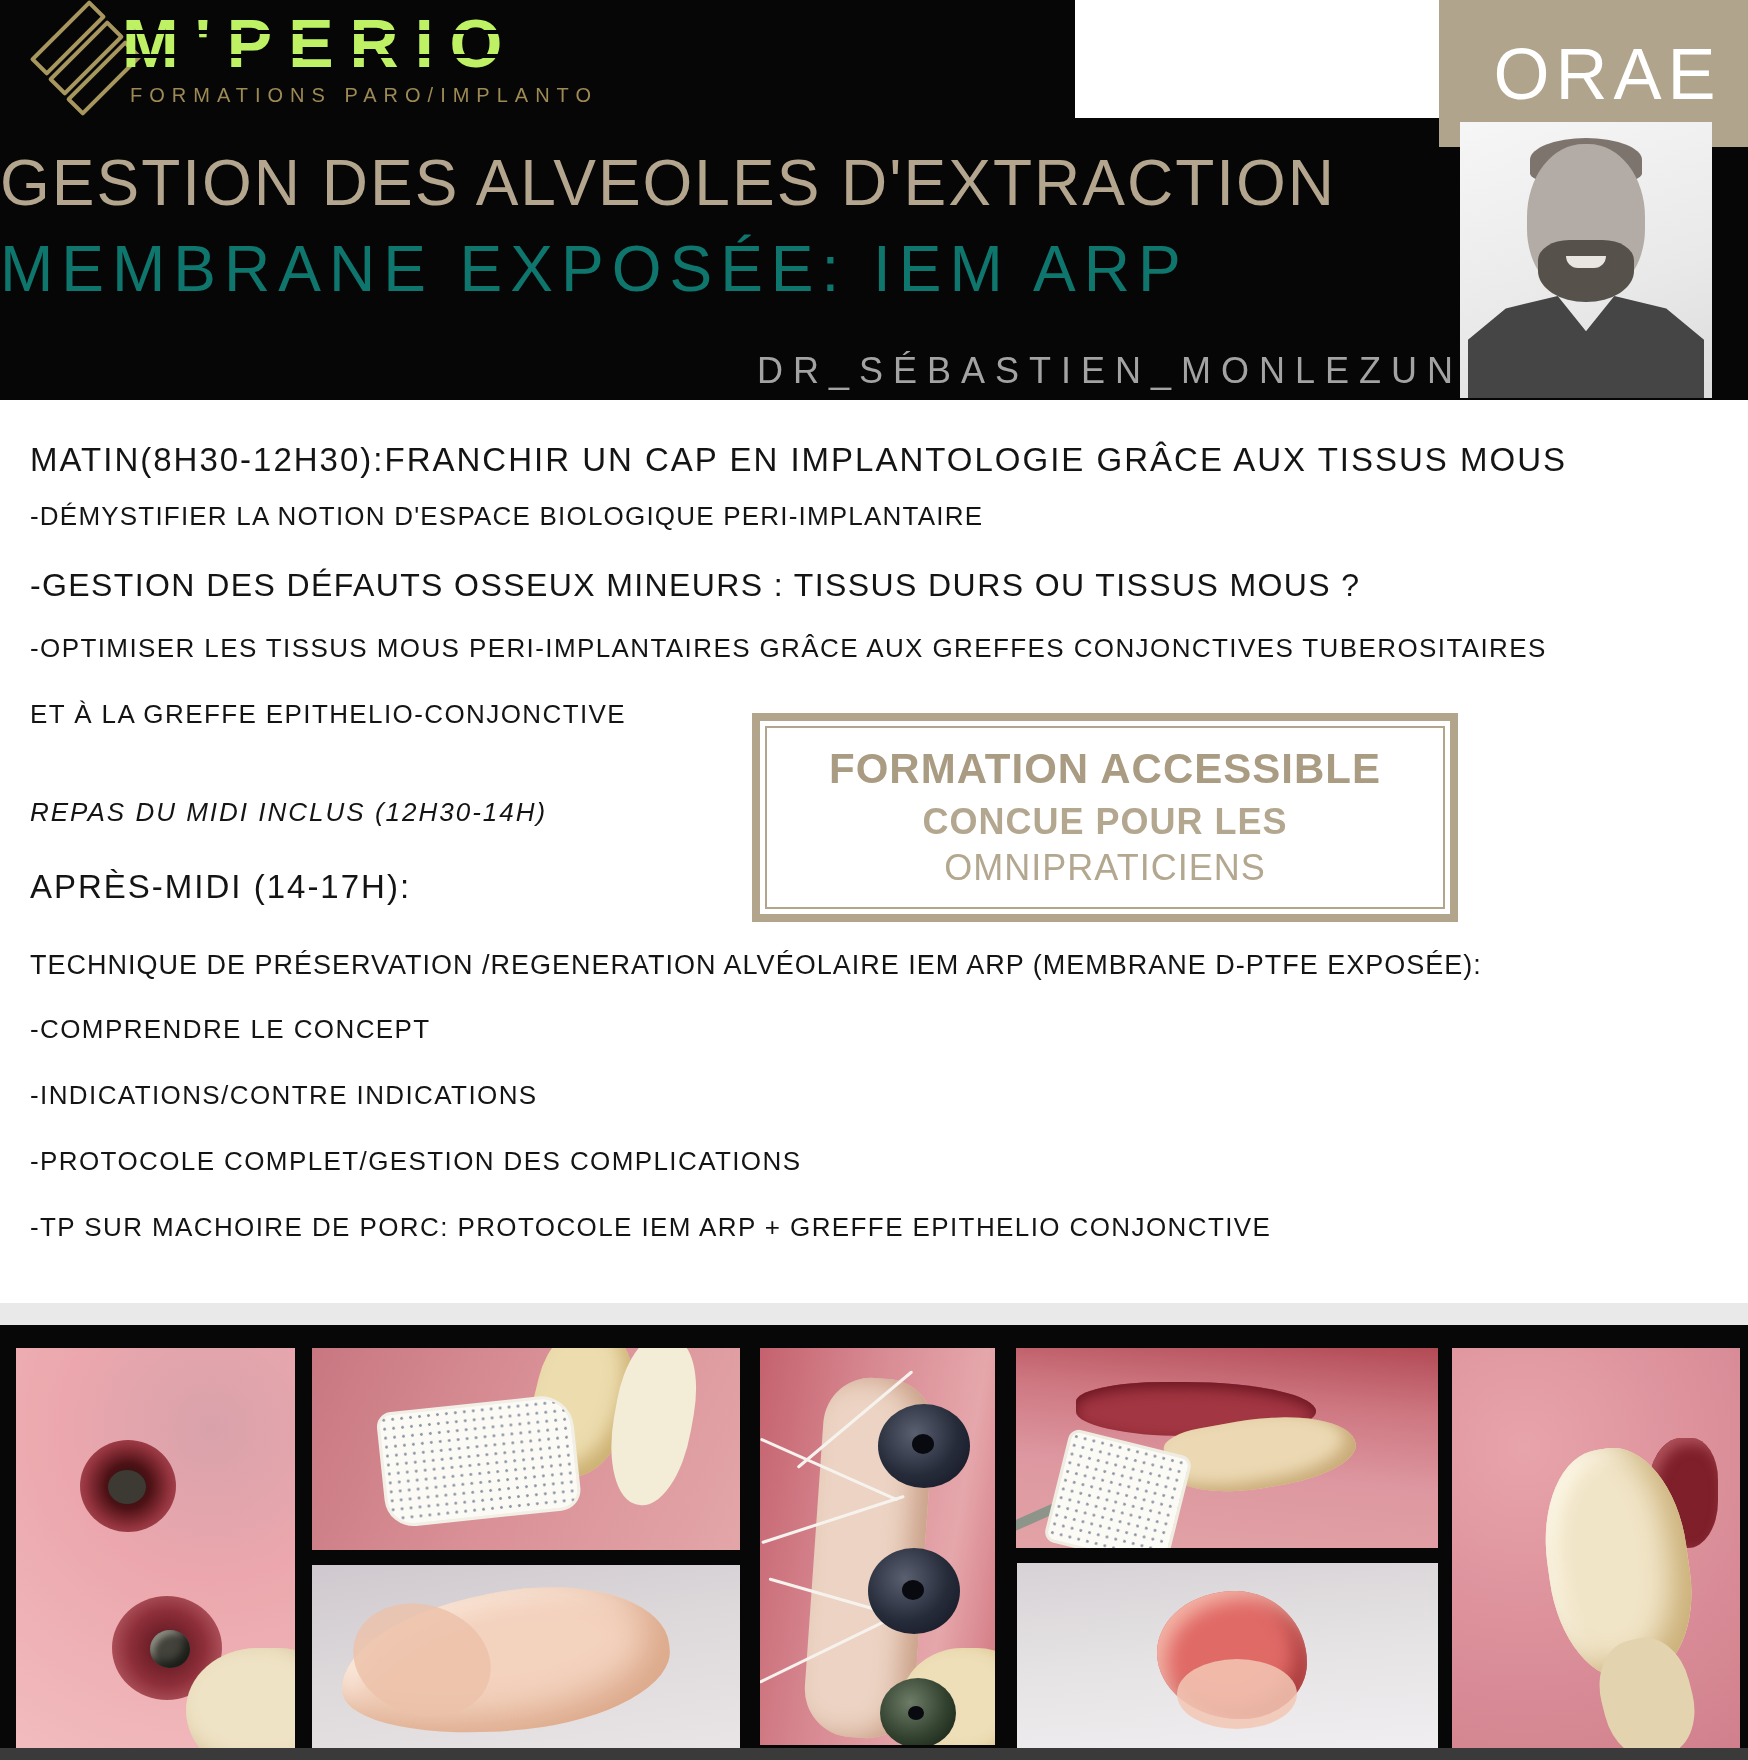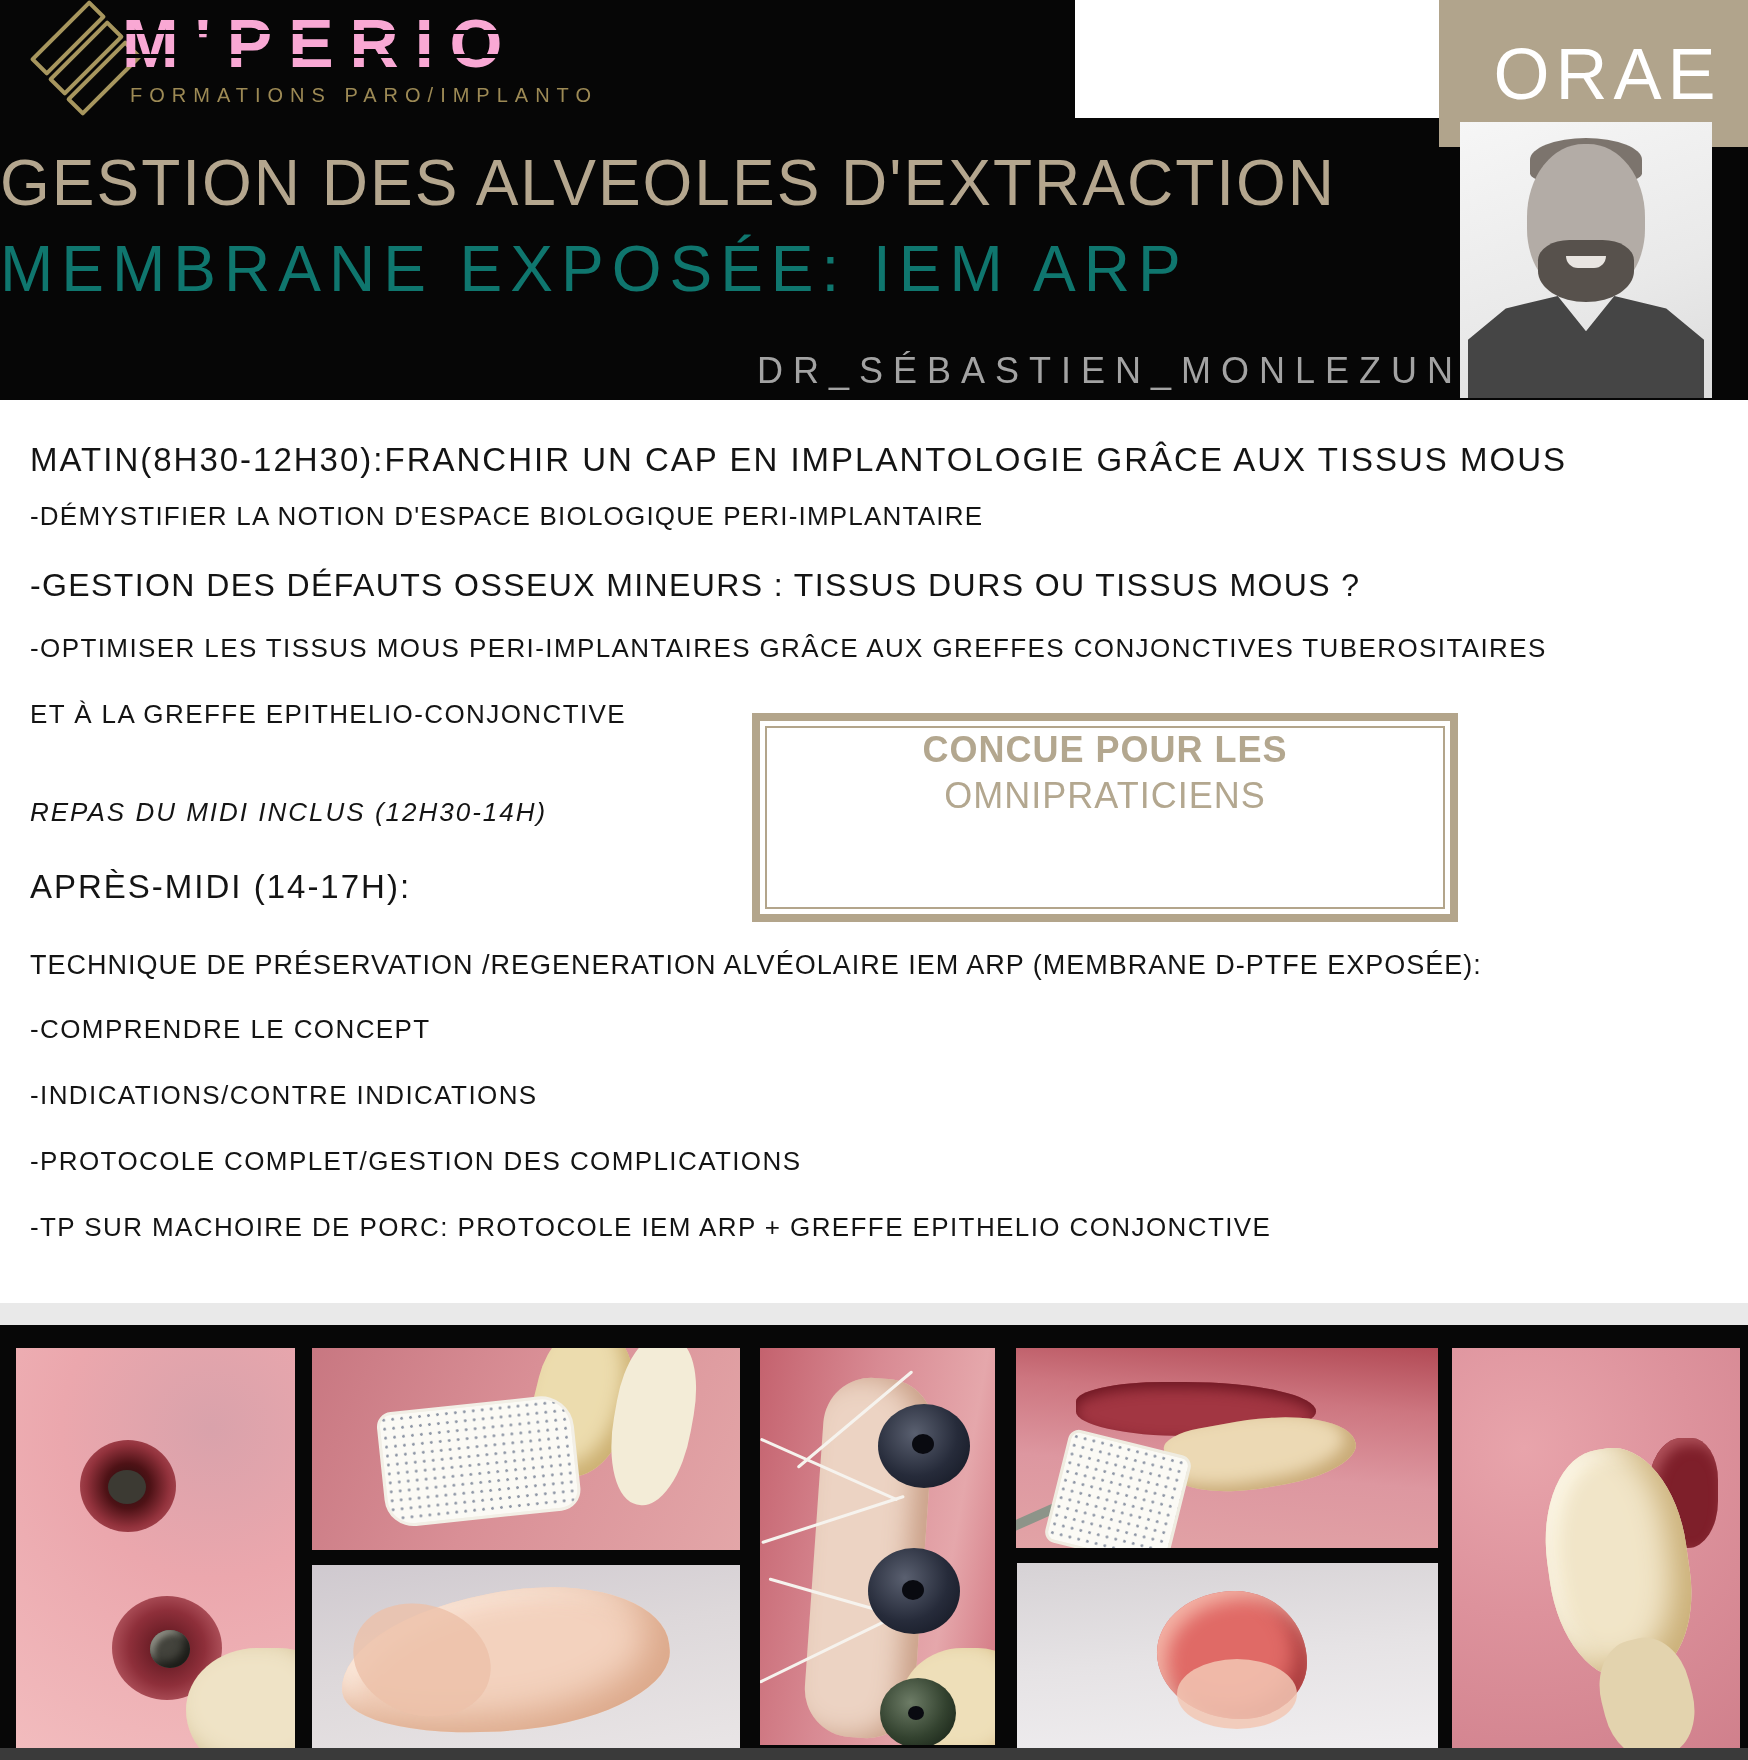--- a/index.html
+++ b/index.html
@@ -14,21 +14,21 @@
   .orae-text{color:#ffffff;font-size:72px;letter-spacing:6px;font-weight:400;
              white-space:nowrap;transform:translateX(14px);}
 
   .brand{position:absolute;left:18px;top:10px;width:1000px;height:100px;}
   .stripes{position:absolute;left:6px;top:0;width:96px;height:100px;}
   .stripes span{position:absolute;width:76px;height:16px;border:4px solid #a7965e;
                 transform:rotate(-45deg);border-radius:2px;}
   .stripes span:nth-child(1){left:2px;top:16px;}
   .stripes span:nth-child(2){left:20px;top:36px;}
   .stripes span:nth-child(3){left:38px;top:56px;}
-  .brand-name{position:absolute;left:104px;top:-6px;color:#f9a8d4;font-size:68px;font-weight:bold;
+  .brand-name{position:absolute;left:104px;top:-6px;color:#bef264;font-size:68px;font-weight:bold;
               letter-spacing:16px;white-space:nowrap;}
   .brand-name::before,.brand-name::after{content:"";position:absolute;left:0;width:460px;height:4px;
               background:#060606;}
   .brand-name::before{top:26px;} .brand-name::after{top:50px;}
   .brand-tagline{position:absolute;left:112px;top:74px;color:#9d8a55;font-size:20px;
                  letter-spacing:7px;white-space:nowrap;}
 
   .title-line1{position:absolute;left:0;top:146px;width:1448px;text-align:left;color:#b4a68e;
                font-size:64px;letter-spacing:2px;white-space:nowrap;}
   .title-line2{position:absolute;left:0;top:232px;width:1290px;color:#0f766e;
@@ -190,20 +190,21 @@
   <div class="txt t-b4">ET À LA GREFFE EPITHELIO-CONJONCTIVE</div>
   <div class="txt t-repas">REPAS DU MIDI INCLUS (12H30-14H)</div>
   <div class="txt t-apm">APRÈS-MIDI (14-17H):</div>
   <div class="txt t-tech">TECHNIQUE DE PRÉSERVATION /REGENERATION ALVÉOLAIRE IEM ARP (MEMBRANE D-PTFE EXPOSÉE):</div>
   <div class="txt t-a1">-COMPRENDRE LE CONCEPT</div>
   <div class="txt t-a2">-INDICATIONS/CONTRE INDICATIONS</div>
   <div class="txt t-a3">-PROTOCOLE COMPLET/GESTION DES COMPLICATIONS</div>
   <div class="txt t-a4">-TP SUR MACHOIRE DE PORC: PROTOCOLE IEM ARP + GREFFE EPITHELIO CONJONCTIVE</div>
 
   <div class="callout">
+    <div class="c1">FORMATION ACCESSIBLE</div>
     <div class="c2">CONCUE  POUR LES</div>
     <div class="c3">OMNIPRATICIENS</div>
   </div>
 
   <div class="divider"></div>
   <div class="band"></div>
 
   <div class="ph ph1">
     <div class="socket s1"></div>
     <div class="s1i"></div>

